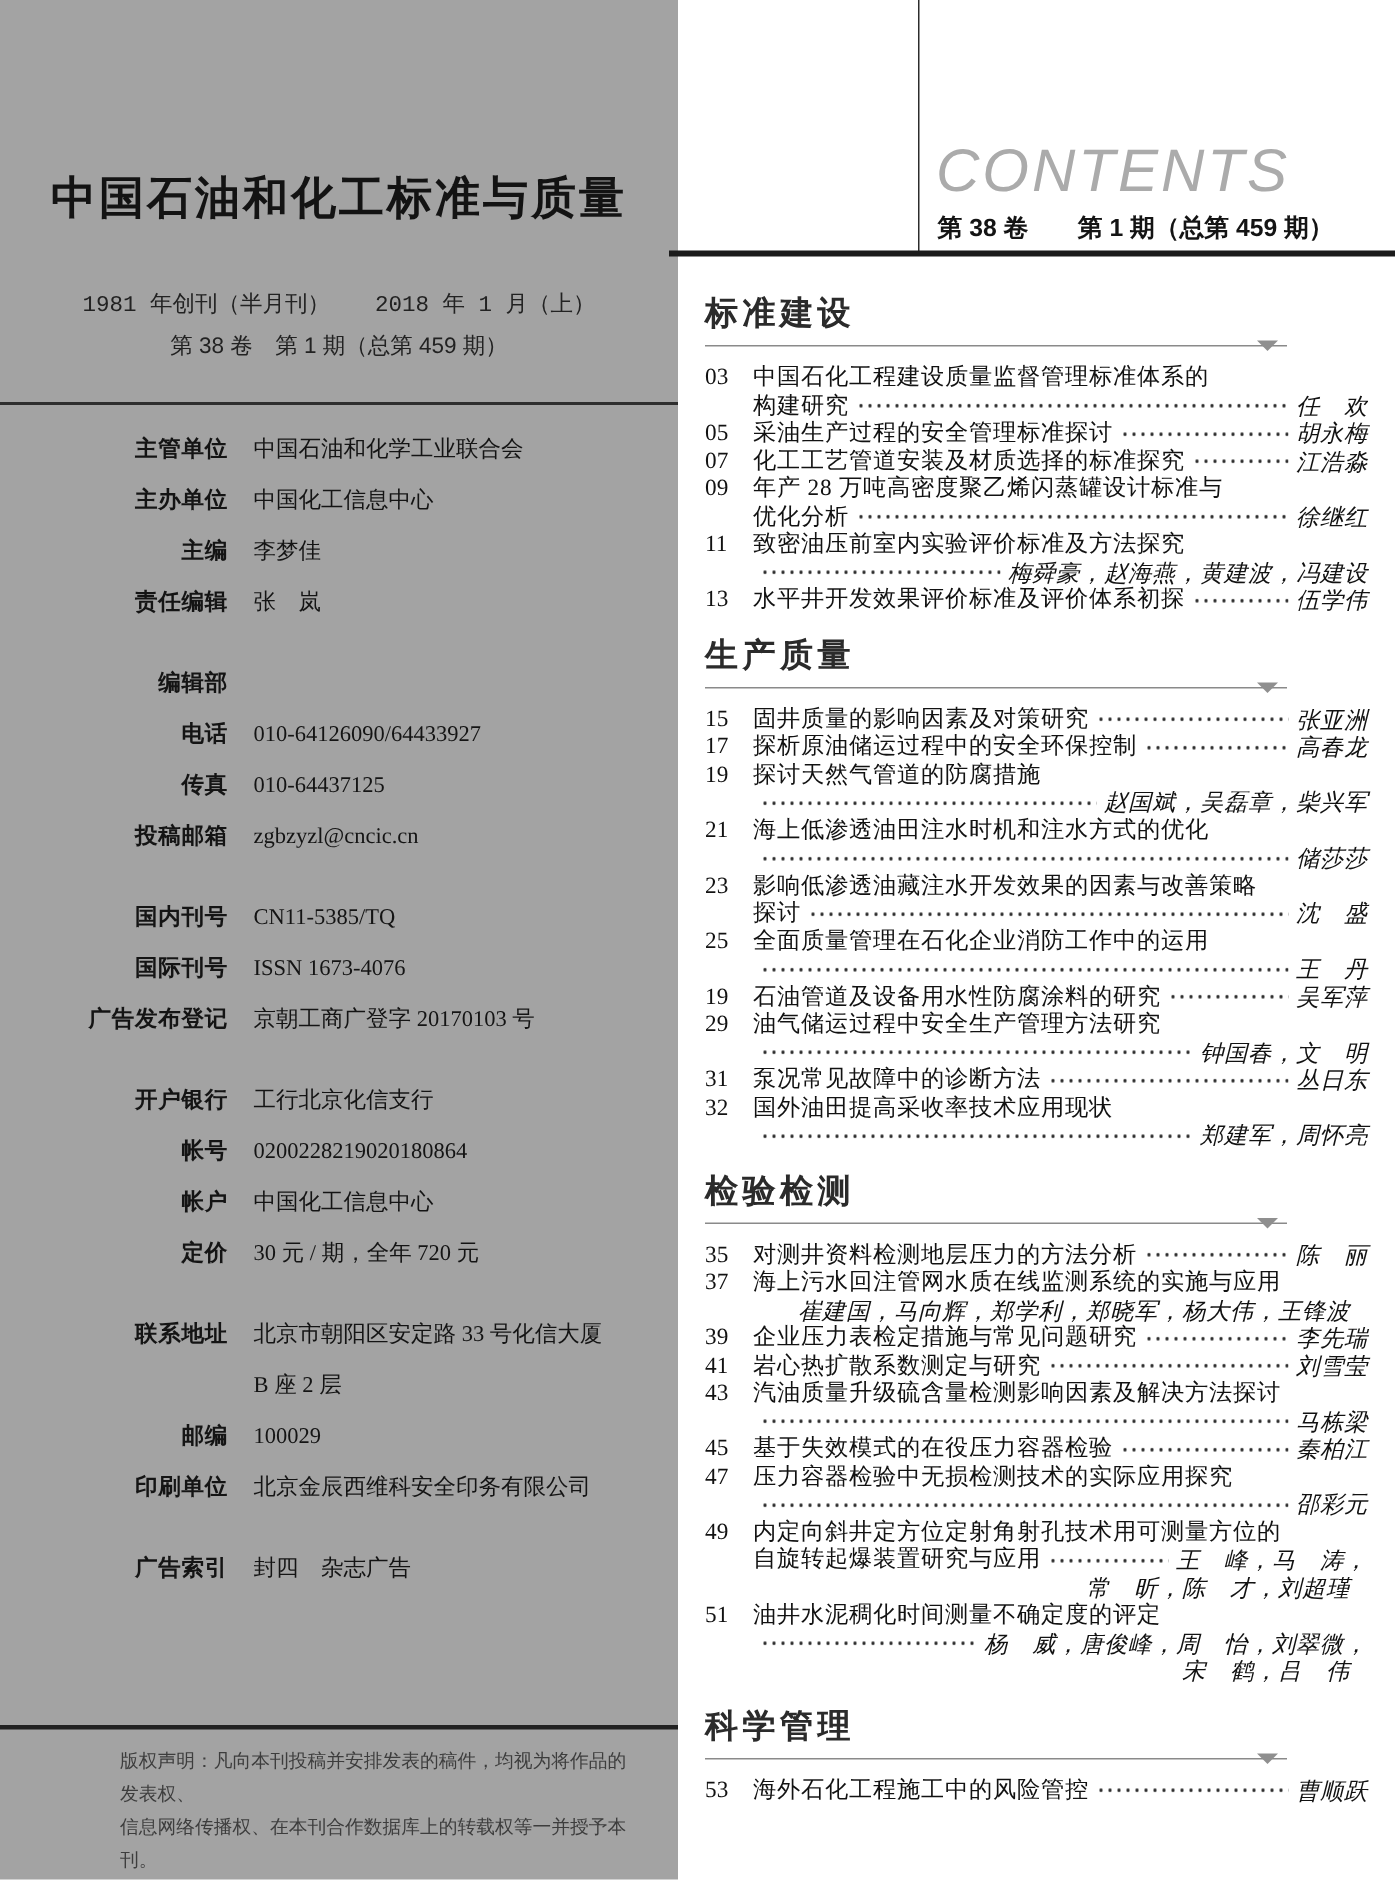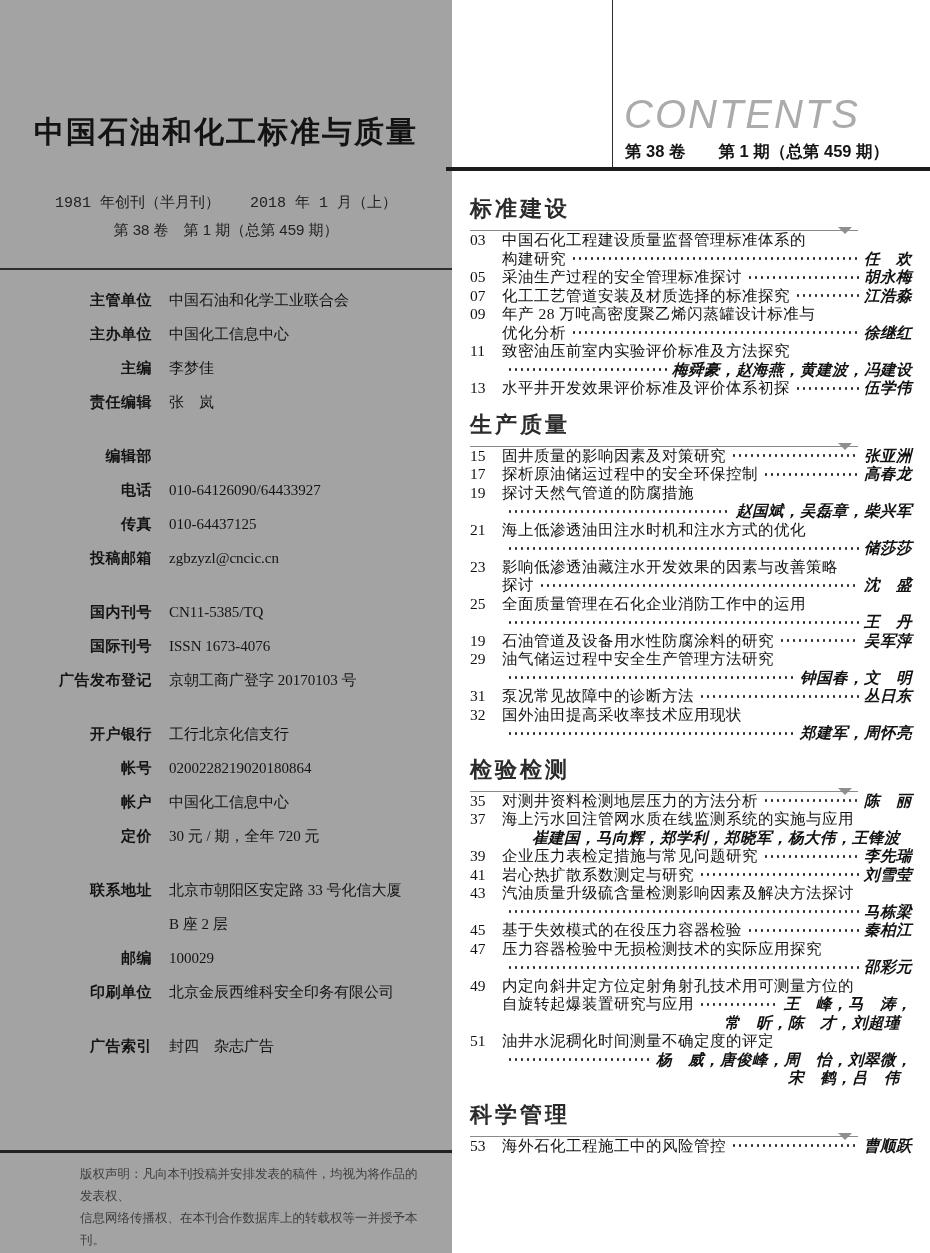--- a/index.html
+++ b/index.html
@@ -38,30 +38,30 @@
     font-weight:bold;font-size:16.5px;color:#141414;}
   .h-rule{position:absolute;top:167px;left:-6px;width:484px;height:4px;background:#1b1b1b;}
   .sections{position:absolute;top:172px;left:18px;width:442px;}
   .toc-section{margin-top:14px;}
   .toc-section:first-child{margin-top:24px;}
   .sec-title{margin:0;font-family:"Liberation Sans",sans-serif;font-weight:bold;
     font-size:22px;line-height:26px;letter-spacing:3px;color:#2b2b2b;}
   .sec-underline{position:relative;margin-top:8px;width:388px;border-top:1px solid #8a8a8a;height:0;}
   .sec-underline .tri{position:absolute;right:6px;top:-4px;width:0;height:0;
     border-left:7px solid transparent;border-right:7px solid transparent;border-top:7px solid #8f8f8f;}
-  .entries{margin-top:0;}
+  .entries{margin-top:12px;}
   .entry{display:flex;font-size:15.5px;line-height:18.5px;color:#121212;letter-spacing:0.5px;}
   .entry .pg{width:32px;flex-shrink:0;font-family:"Liberation Serif",serif;letter-spacing:0;}
   .entry .rows{flex:1;min-width:0;}
   .row{display:flex;align-items:flex-end;}
   .row .t{white-space:nowrap;}
   .row .leader{flex:1;min-width:10px;margin:0 5px;height:5px;align-self:center;
     background-image:radial-gradient(circle,#2f2f2f 1.1px,transparent 1.2px);
     background-size:6px 5px;background-repeat:repeat-x;background-position:left center;}
-  .row .au{white-space:nowrap;font-style:italic;font-family:"DejaVu Serif","Liberation Serif",serif;font-weight:bold;}
+  .row .au{white-space:nowrap;font-style:italic;font-family:"DejaVu Serif","Liberation Serif",serif;}
   .row.authors-only{justify-content:flex-end;padding-right:12px;}
 </style>
 </head>
 <body>
 
 <div class="left-panel">
   <div class="journal-title">中国石油和化工标准与质量</div>
   <div class="issue-line issue-1">1981 年创刊（半月刊）　　2018 年 1 月（上）</div>
   <div class="issue-line issue-2">第 38 卷　第 1 期（总第 459 期）</div>
   <div class="left-hr"></div>

